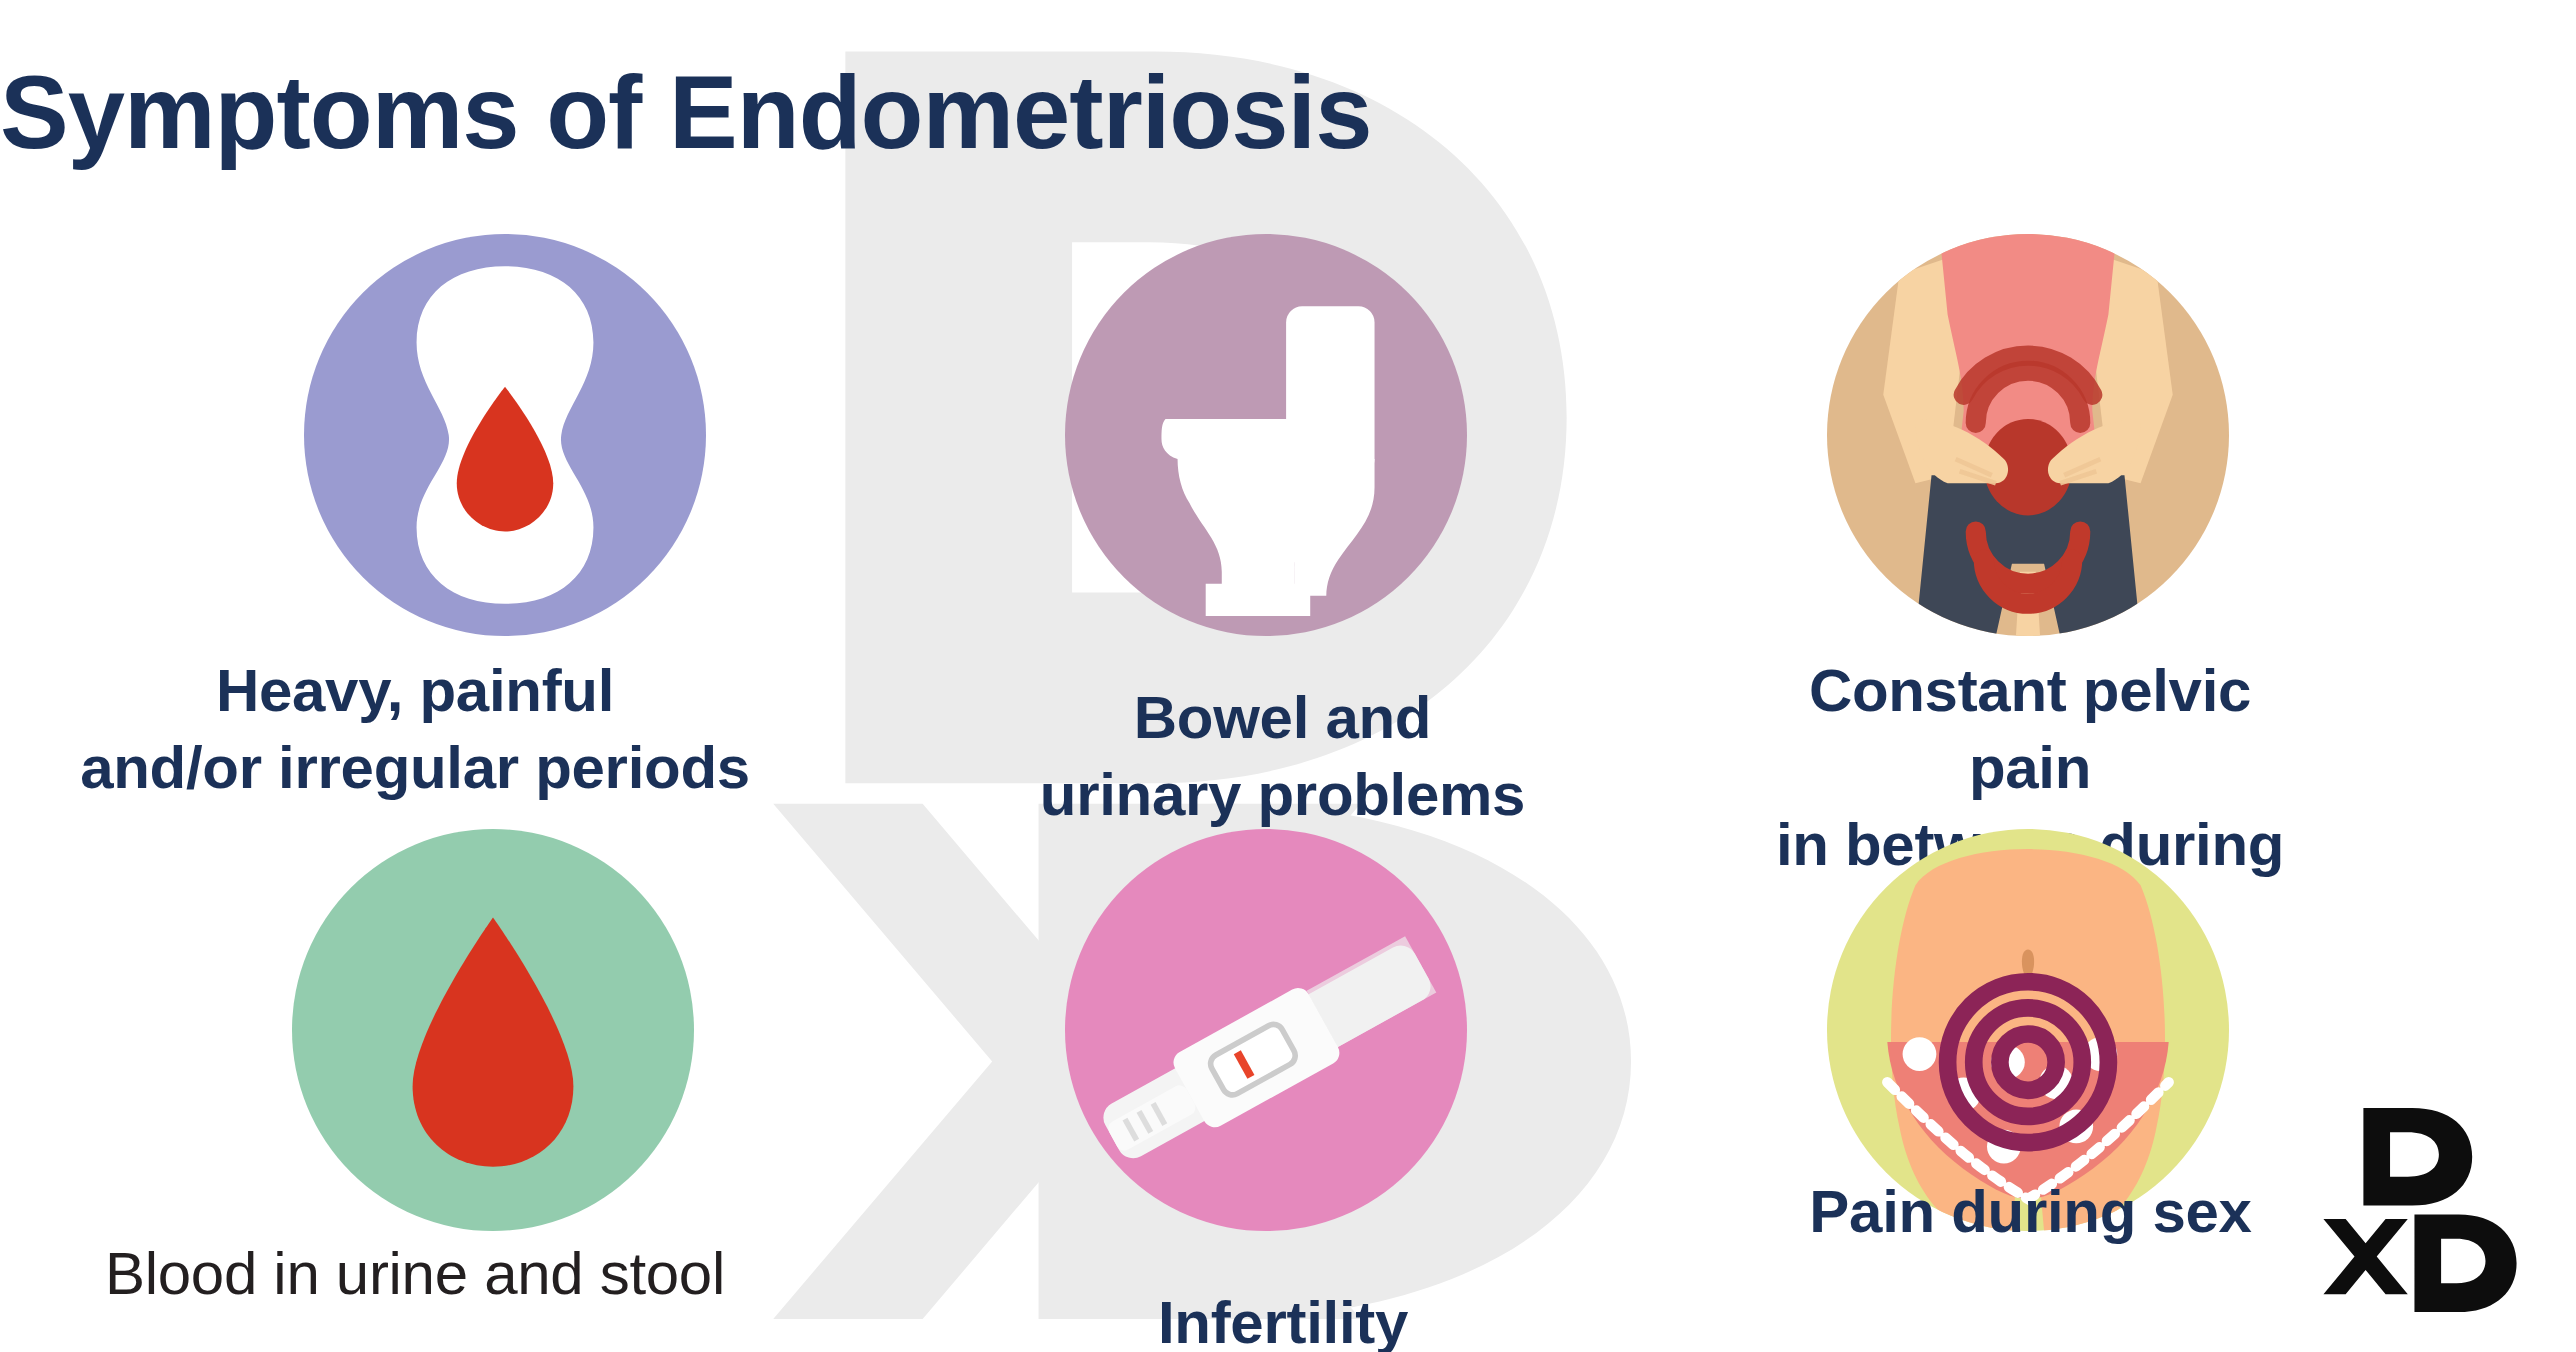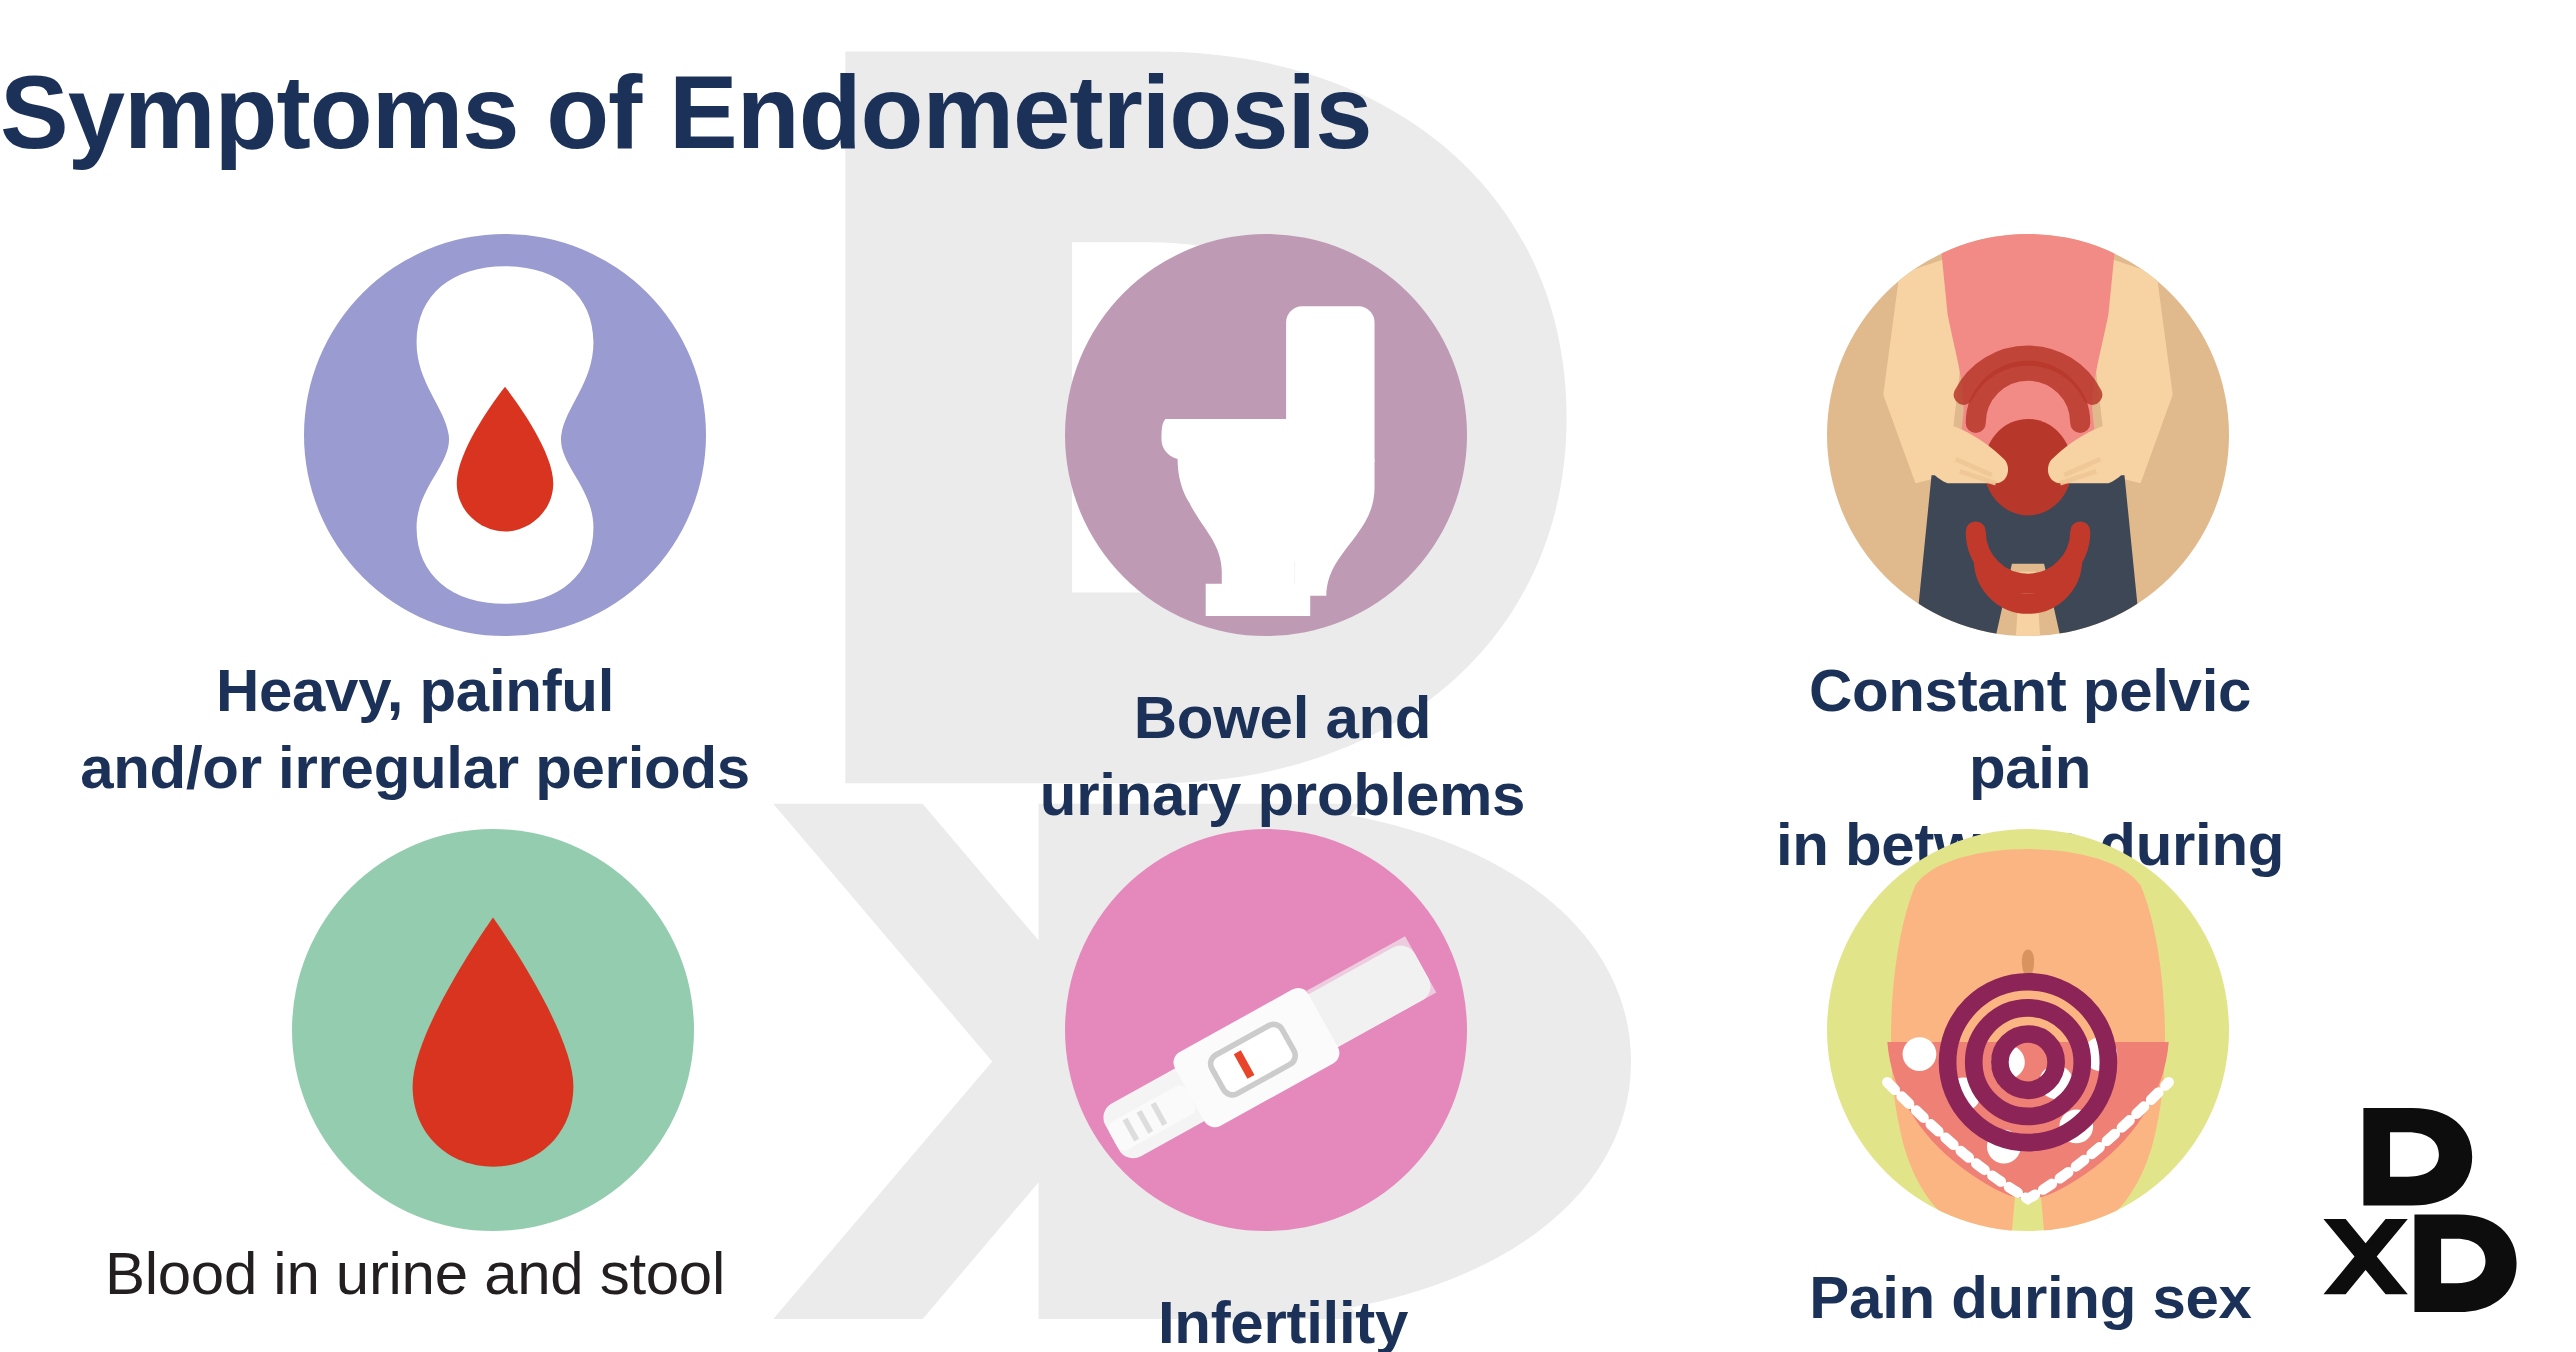--- a/index.html
+++ b/index.html
@@ -219,21 +219,21 @@
             <circle cx="44" cy="79" r="4.2"></circle>
           </g>
 
           <g fill="none" stroke="#8C2457" stroke-width="4.4">
             <circle cx="50" cy="58" r="20"></circle>
             <circle cx="50" cy="58" r="13.5"></circle>
             <circle cx="50" cy="58" r="7"></circle>
           </g>
         </svg>
       </div>
-      <div class="caption" style="left:1783px;top:1260px;width:495px;">Pain during sex</div>
+      <div class="caption" style="left:1783px;top:1174px;width:495px;">Pain during sex</div>
     </div>
 
   </div>
 
   <div class="logo">
     <svg viewBox="0 0 100 100" xmlns="http://www.w3.org/2000/svg">
       <g fill="#0D0D0D">
 
         <path d="M20 4 h22 c17 0 27 9 27 22 c0 13 -10 22 -27 22 H20 Z
                  M32 15 v20 h8 c9 0 14 -4 14 -10 c0 -6 -5 -10 -14 -10 Z"></path>

